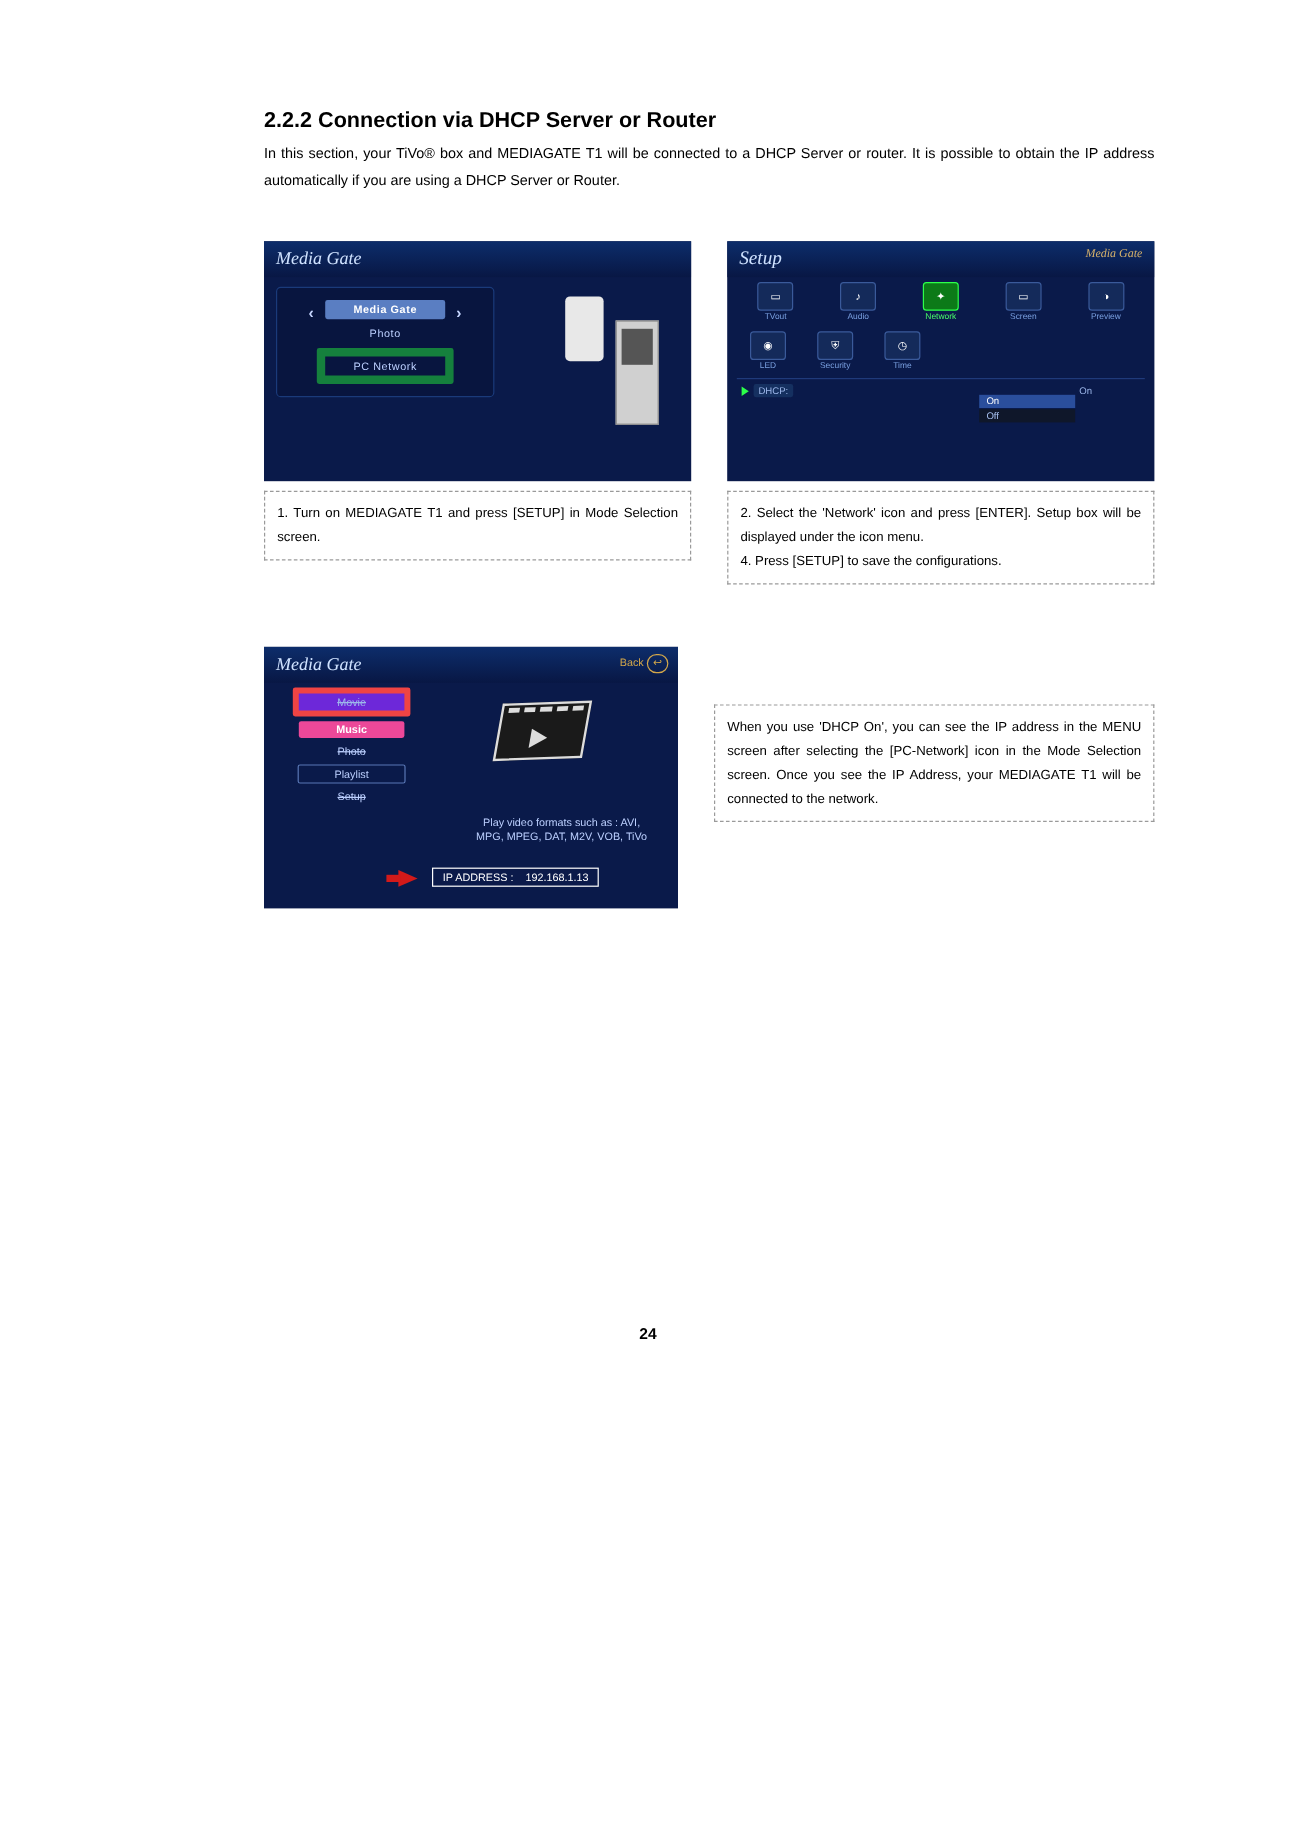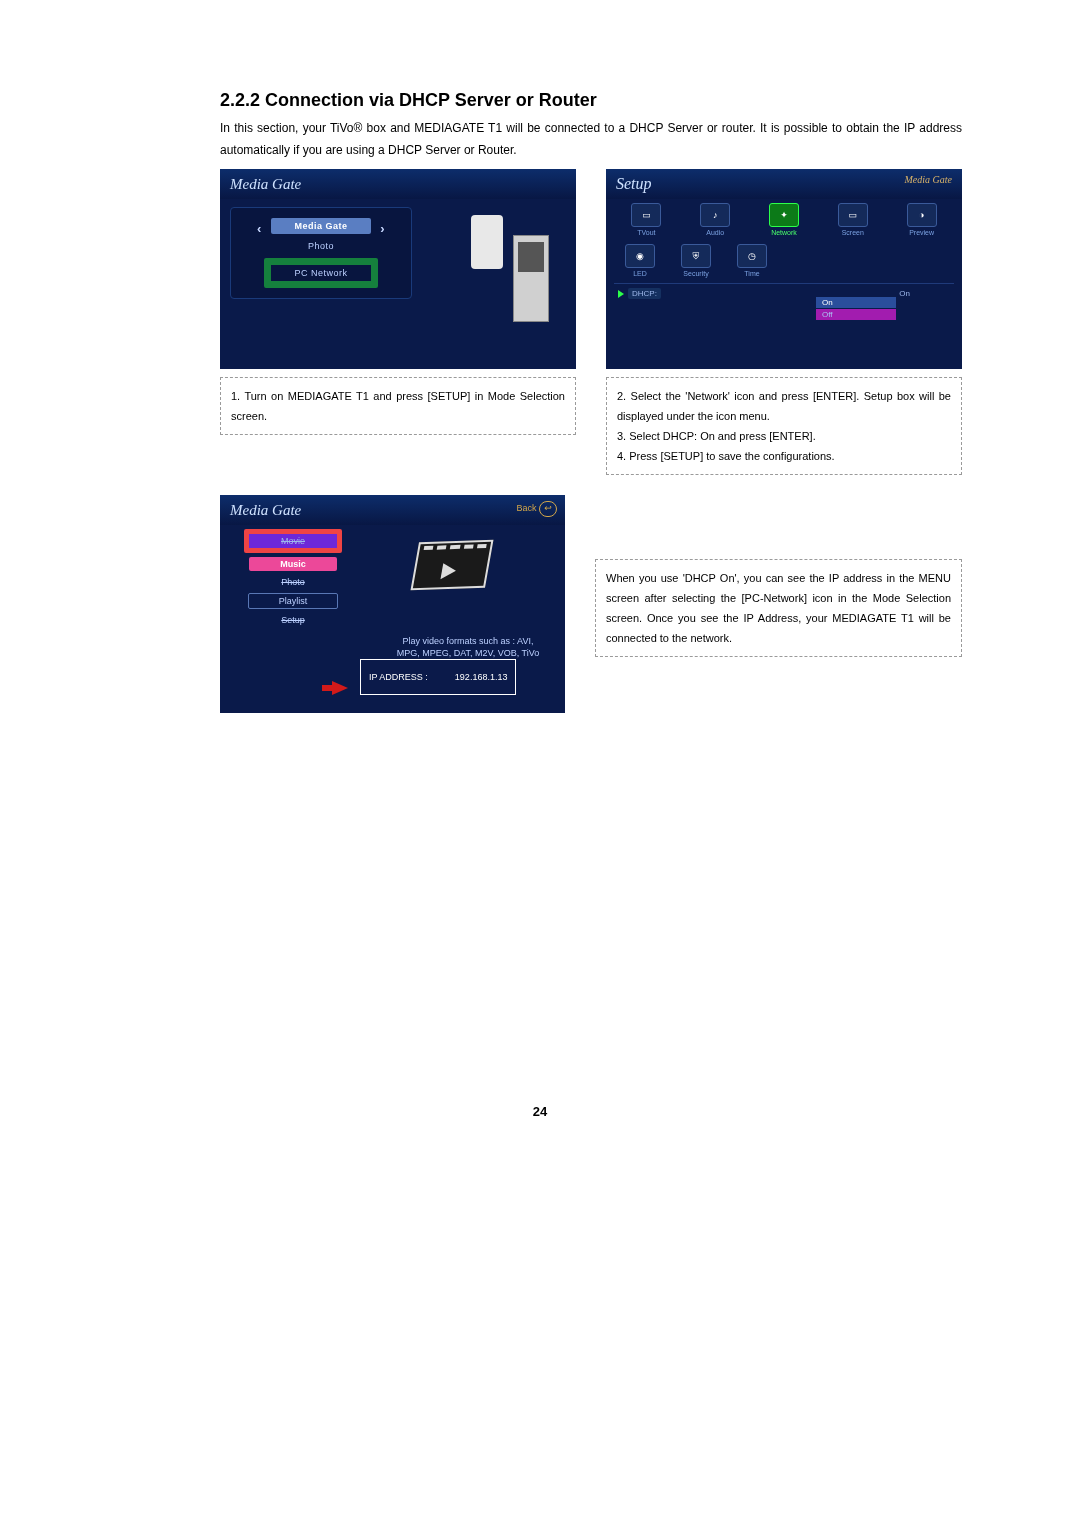--- a/index.html
+++ b/index.html
@@ -48,20 +48,21 @@
   }
   .row {
     display: flex;
     gap: 30px;
     margin-bottom: 20px;
   }
   .col {
     width: 356px;
     display: flex;
     flex-direction: column;
+    margin-top: 32px;
   }
   .col .figure-box { margin-bottom: 8px; }
   .figure-box {
     background: #0a1a4a;
     height: 200px;
     border: 0;
     position: relative;
     color: #fff;
     font-size: 9px;
     overflow: hidden;
@@ -131,21 +132,21 @@
   }
   .icon-cell.hl .ico { background:#0c7a18; border-color:#2cff4a; }
   .icon-cell .lbl { font-size:7px; color:#7aa0e0; }
   .icon-cell.hl .lbl { color:#4aff6a; }
   .fig2 .divider { height:1px; background:#1f3a7a; margin: 2px 8px; }
   .dhcp-line { display:flex; align-items:center; padding: 2px 12px; font-size:8px; }
   .dhcp-line .tag { background:#153060; padding:1px 4px; color:#9db7ea; margin-right:8px; border-radius:2px;}
   .dhcp-line .arrow { width:0;height:0;border-top:4px solid transparent;border-bottom:4px solid transparent;border-left:6px solid #2cff4a;margin-right:4px;}
   .dhcp-line .val { margin-left:auto; margin-right:40px; color:#9db7ea;}
   .opt-box { margin-left: 210px; margin-top:-4px; width:80px; font-size:8px;}
-  .opt { background:#a21caf; color:#a9c2f1; padding:1px 6px; margin-bottom:1px;}
+  .opt { background:#0f172a; color:#a9c2f1; padding:1px 6px; margin-bottom:1px;}
   .opt.sel { background:#2a4e9c; color:#fff; }
 
   
   .fig3 { height: 218px; }
   .fig3 .back-btn { position:absolute; top:6px; right:8px; font-size:9px; color:#d2a64a;}
   .fig3 .back-btn .ico { display:inline-block; width:16px; height:14px; border-radius:8px; border:1px solid #d2a64a; font-size:9px; text-align:center; line-height:12px; color:#d2a64a;}
   .side-menu { position:absolute; left:8px; top:30px; width:130px;}
   .smitem { margin:4px auto; padding:2px 0; width:88px; font-size:9px; text-align:center; color:#bcd0ff; border-radius:2px;}
   .smitem.first { border:5px solid #ef4444; background:#6d28d9; color:#9db7ea;}
   .smitem.str{ text-decoration: line-through; }
@@ -154,22 +155,22 @@
   .film-art { position:absolute; right:30px; top:46px; width:120px; height:80px;}
   .film-art .reel{ width:70px; height:44px; background:#1a1a1a; border:2px solid #ddd; transform: skewX(-12deg) rotate(-2deg);}
   .film-art .reel .holes{position:absolute;top:2px;left:4px;right:4px;height:6px;display:flex;gap:4px;}
   .film-art .reel .holes span{flex:1;background:#ddd;height:4px;}
   .film-art .tri{position:absolute; left:26px; top:20px; width:0;height:0;border-top:8px solid transparent;border-bottom:8px solid transparent;border-left:14px solid #ddd;}
   .format-text { position:absolute; left:148px; top:140px; width:200px; font-size:9px; color:#bcd0ff; text-align:center; line-height:12px;}
   .format-text .clip{ white-space:nowrap; overflow:hidden; text-overflow: clip;}
   .ip-bar {
     position:absolute; left:140px; bottom:18px;
     background:#0b1a4a; border:1px solid #fff;
-    padding:12px 8px; font-size:9px; color:#fff;
-    display:flex; gap:27px;
+    padding:2px 8px; font-size:9px; color:#fff;
+    display:flex; gap:10px;
   }
   .red-arrow {
     position:absolute; left:112px; bottom:18px;
     width:0;height:0;
     border-top:7px solid transparent;
     border-bottom:7px solid transparent;
     border-left:16px solid #d21a1a;
   }
   .red-arrow::before{content:"";position:absolute;left:-26px;top:-3px;width:12px;height:6px;background:#d21a1a;}
 
@@ -275,21 +276,20 @@
             <span class="tag">DHCP:</span>
             <span class="val">On</span>
           </div>
           <div class="opt-box">
             <div class="opt sel">On</div>
             <div class="opt">Off</div>
           </div>
         </div>
         <div class="dashed-box">
           <div>2. Select the 'Network' icon and press [ENTER]. Setup box will be displayed under the icon menu.</div>
-          <div>3. Select DHCP: On and press [ENTER].</div>
           <div>4. Press [SETUP] to save the configurations.</div>
         </div>
       </div>
     </div>
 
     <div class="row2">
       <div class="col" style="width:356px;">
         <div class="figure-box fig3">
           <div class="header-strip">
             <span class="brand">Media Gate</span>

